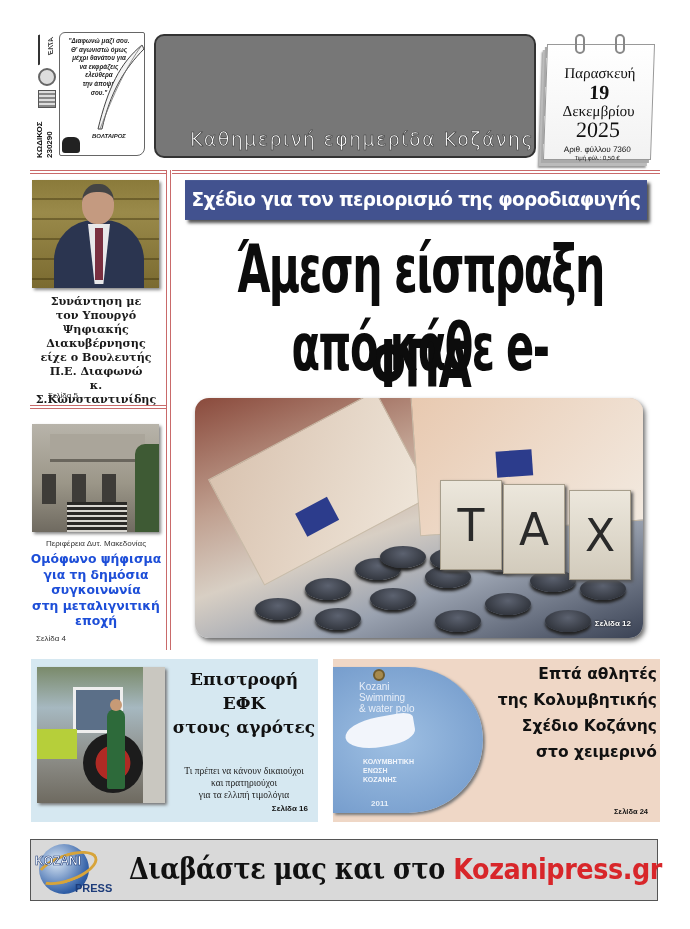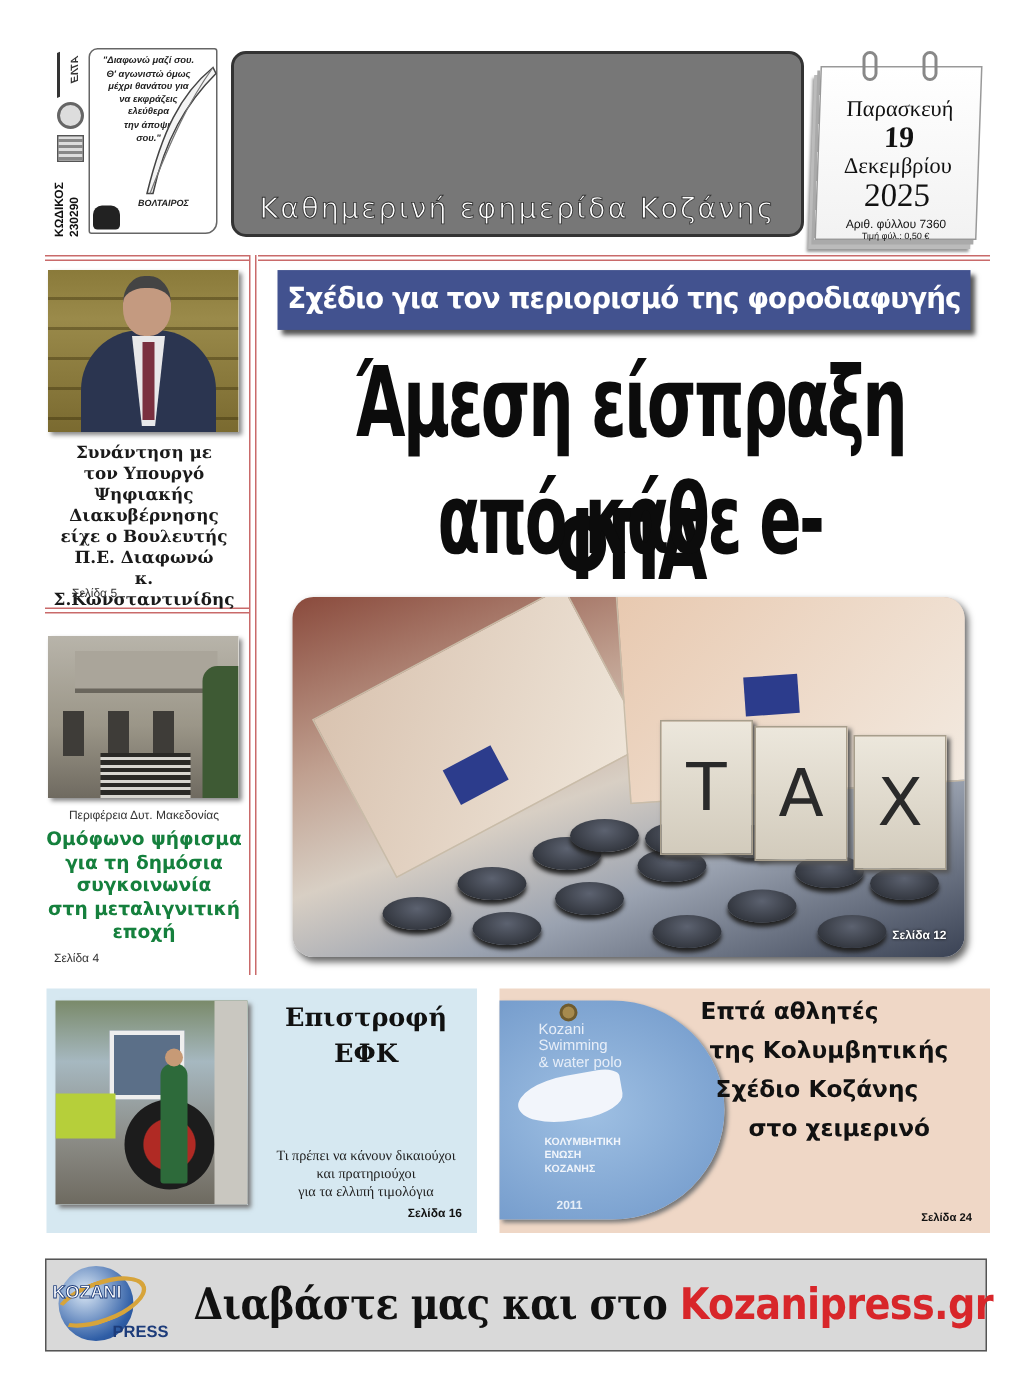--- a/index.html
+++ b/index.html
@@ -19,21 +19,21 @@
   .code-value { left: 12px; top: 48px; }
 
   .scroll { position: absolute; left: 26px; top: 4px; width: 86px; height: 124px; background: #fff; border: 1px solid #666; border-radius: 6px 2px 8px 2px; }
   .quote { position: absolute; left: 4px; top: 4px; width: 70px; font-size: 6.3px; line-height: 8.6px; font-weight: bold; font-style: italic; color: #222; text-align: center; }
   .quill { position: absolute; left: 30px; top: 10px; width: 56px; height: 90px; }
   .quote-author { position: absolute; left: 32px; top: 100px; font-size: 6px; font-weight: bold; font-style: italic; color: #222; }
   .inkwell { position: absolute; left: 2px; top: 104px; width: 18px; height: 16px; background: #222; border-radius: 6px 6px 3px 3px; }
 
   .logo-box { position: absolute; left: 154px; top: 34px; width: 382px; height: 124px; background: #777; border: 2px solid #333; border-radius: 10px; }
   .logo-title { position: absolute; left: 0; right: 0; top: 2px; text-align: center; font-family: "DejaVu Sans", sans-serif; font-weight: bold; font-size: 86px; letter-spacing: 4px; color: #fff; -webkit-text-stroke: 2.5px #222; line-height: 92px; }
-  .logo-sub { position: absolute; left: 0; right: 0; top: 92px; text-align: center; font-family: "DejaVu Sans", sans-serif; font-size: 19px; letter-spacing: 1.4px; color: #fff; -webkit-text-stroke: 0.6px #333; }
+  .logo-sub { position: absolute; left: 0; right: 0; top: 92px; text-align: right; font-family: "DejaVu Sans", sans-serif; font-size: 19px; letter-spacing: 1.4px; color: #fff; -webkit-text-stroke: 0.6px #333; }
 
   .calendar { position: absolute; left: 545px; top: 34px; width: 110px; height: 128px; }
   .cal-pages { position: absolute; left: 0; top: 10px; width: 108px; height: 116px; background: linear-gradient(#fff,#f2f2f2); border: 1px solid #999; box-shadow: -2px 3px 0 #aaa, -4px 6px 0 #bbb, -5px 8px 2px #999; transform: skewX(-2deg); }
   .cal-ring { position: absolute; top: 0; width: 10px; height: 20px; border: 2px solid #888; border-radius: 5px; background: transparent; }
   .ring1 { left: 30px; } .ring2 { left: 70px; }
   .cal-day { position: absolute; left: 0; right: 0; top: 20px; text-align: center; font-family: "Liberation Serif", serif; font-size: 15px; }
   .cal-num { position: absolute; left: 0; right: 0; top: 36px; text-align: center; font-family: "Liberation Serif", serif; font-size: 20px; font-weight: bold; }
   .cal-month { position: absolute; left: 0; right: 0; top: 58px; text-align: center; font-family: "Liberation Serif", serif; font-size: 15px; }
   .cal-year { position: absolute; left: 0; right: 0; top: 72px; text-align: center; font-family: "Liberation Serif", serif; font-size: 22px; }
   .cal-issue { position: absolute; left: 0; right: 0; top: 100px; text-align: center; font-size: 8px; }
@@ -54,21 +54,21 @@
   .side-text1 { position: absolute; left: 30px; top: 294px; width: 132px; text-align: center; font-family: "DejaVu Serif", serif; font-weight: bold; font-size: 11.2px; line-height: 14px; color: #1a1a1a; }
   .side-page1 { position: absolute; left: 48px; top: 391px; font-size: 8px; color: #333; }
 
   .side-photo2 { position: absolute; left: 32px; top: 424px; width: 127px; height: 108px; background: linear-gradient(180deg,#b8b4aa 0%,#9b9688 55%,#6f6a60 100%); box-shadow: 2px 2px 3px #888; overflow: hidden; }
   .bld-upper { position:absolute; left:18px; top:10px; width:95px; height:28px; background:#aaa59a; border-bottom:3px solid #6a665d; }
   .bld-win { position:absolute; top:50px; width:14px; height:30px; background:#3e3c38; }
   .bld-stairs { position:absolute; left:35px; top:78px; width:60px; height:30px; background: repeating-linear-gradient(180deg,#2a2926 0 3px,#d8d6d0 3px 5px); }
   .bld-tree { position:absolute; right:0; top:20px; width:24px; height:88px; background:#3e5a34; border-radius: 10px 0 0 0; }
 
   .side-sup2 { position: absolute; left: 30px; top: 539px; width: 132px; text-align: center; font-size: 8px; color: #333; }
-  .side-text2 { position: absolute; left: 28px; top: 551px; width: 136px; text-align: center; font-family: "DejaVu Sans", sans-serif; font-weight: bold; font-size: 12.4px; line-height: 15.5px; color: #15803d; }
+  .side-text2 { position: absolute; left: 28px; top: 551px; width: 136px; text-align: center; font-family: "DejaVu Sans", sans-serif; font-weight: bold; font-size: 12.4px; line-height: 15.5px; color: #1d4ed8; }
   .side-page2 { position: absolute; left: 36px; top: 634px; font-size: 8px; color: #333; }
 
   
   .kicker { position: absolute; left: 185px; top: 181px; width: 462px; height: 38px; background: #42528f; box-shadow: 3px 3px 3px #555; color: #fff; font-family: "DejaVu Sans", sans-serif; font-weight: bold; font-size: 18.5px; letter-spacing: -0.6px; line-height: 38px; text-align: center; transform: scaleY(1.05); }
   .headline1 { position: absolute; left: 175px; top: 222px; width: 490px; text-align: center; font-family: "DejaVu Sans", sans-serif; font-weight: bold; font-size: 52px; line-height: 76px; letter-spacing: -2px; color: #0c0c0c; transform: scaleX(0.82) scaleY(1.25); transform-origin: center top; }
   .headline2 { position: absolute; left: 175px; top: 300px; width: 490px; text-align: center; font-family: "DejaVu Sans", sans-serif; font-weight: bold; font-size: 52px; line-height: 76px; letter-spacing: -2px; color: #0c0c0c; transform: scaleX(0.8) scaleY(1.25); transform-origin: center top; }
 
   .main-photo { position: absolute; left: 195px; top: 398px; width: 448px; height: 240px; border-radius: 14px; overflow: hidden; box-shadow: 2px 3px 5px #666; background: linear-gradient(160deg, #8a4a3c 0%, #c0a090 30%, #d8cfc4 50%, #9aa2b0 70%, #3a4254 100%); }
   .note { position: absolute; background: #e9e2d6; border: 1px solid #c9bca8; }
   .note1 { left: 30px; top: 30px; width: 190px; height: 120px; transform: rotate(-28deg); background: linear-gradient(135deg,#d9c3b0,#efe6da); }
@@ -93,21 +93,21 @@
   .box-left-page { position: absolute; right: 10px; top: 145px; font-size: 8px; font-weight: bold; }
 
   .box-right { position: absolute; left: 333px; top: 659px; width: 327px; height: 163px; background: #efd7c6; }
   .medal { position: absolute; left: 0; top: 8px; width: 150px; height: 146px; border-radius: 0 50% 50% 0 / 0 50% 50% 0; background: radial-gradient(ellipse at 40% 50%, #9fc0e3, #6f97c9); box-shadow: 2px 2px 3px #777; overflow: hidden; }
   .medal-ring { position:absolute; left:40px; top:2px; width:12px; height:12px; border-radius:50%; background:#a68a4e; border:2px solid #6f5b2e; }
   .medal-text1 { position:absolute; left:26px; top:14px; color:#e7eef8; font-size:10px; line-height:11px; }
   .medal-swimmer { position:absolute; left:12px; top:50px; width:70px; height:30px; border-radius:50% 20% 40% 50%; background:#f2f5fb; transform: rotate(-10deg); }
   .medal-text2 { position:absolute; left:30px; top:90px; color:#f1f5fb; font-size:7px; font-weight:bold; line-height:9px; }
   .medal-year { position:absolute; left:38px; top:132px; color:#e6eef7; font-size:8px; font-weight:bold; }
   .box-right-title { position: absolute; left: 132px; top: 2px; width: 192px; font-family: "DejaVu Sans", sans-serif; font-weight: bold; font-size: 15.5px; line-height: 26px; color: #111; }
-  .box-right-title div { white-space: nowrap; }
+  .box-right-title div { white-space: nowrap; text-align: right; }
   .box-right-page { position: absolute; right: 12px; top: 148px; font-size: 7.5px; font-weight: bold; }
 
   
   .banner { position: absolute; left: 30px; top: 839px; width: 628px; height: 62px; background: #d9d9d9; border: 1px solid #555; }
   .globe { position: absolute; left: 8px; top: 4px; width: 50px; height: 50px; border-radius: 50%; background: radial-gradient(circle at 35% 35%, #dbe8f5, #2f5ea6 70%, #1d3c7a); }
   .globe-ring { position:absolute; left:4px; top:14px; width:64px; height:28px; border:3px solid #d7a43a; border-radius:50%; transform: rotate(-20deg); border-left-color: transparent; }
   .kozani-word { position: absolute; left: 4px; top: 14px; color: #fff; font-weight: bold; font-size: 12px; -webkit-text-stroke: 0.6px #1d3c7a; }
   .press-word { position: absolute; left: 44px; top: 42px; color: #1d3c7a; font-weight: bold; font-size: 11px; }
   .banner-text { position: absolute; left: 98px; top: 6px; font-family: "DejaVu Serif", serif; font-weight: bold; font-size: 29px; line-height: 46px; color: #111; white-space: nowrap; transform: scaleX(0.88); transform-origin: left center; letter-spacing: -0.5px; }
   .banner-link { color: #d8262a; font-family: "DejaVu Sans", sans-serif; }
@@ -240,20 +240,21 @@
     <div class="tractor-cab"></div>
     <div class="tractor-green"></div>
     <div class="tractor-wheel"></div>
     <div class="farmer"></div>
     <div class="farmer-head"></div>
     <div class="tank"></div>
   </div>
   <div class="box-left-title">
     <div>Επιστροφή</div>
     <div>ΕΦΚ</div>
+    <div>στους αγρότες</div>
   </div>
   <div class="box-left-sub">
     <div>Τι πρέπει να κάνουν δικαιούχοι</div>
     <div>και πρατηριούχοι</div>
     <div>για τα ελλιπή τιμολόγια</div>
   </div>
   <div class="box-left-page">Σελίδα 16</div>
 </div>
 
 <div class="box-right">

